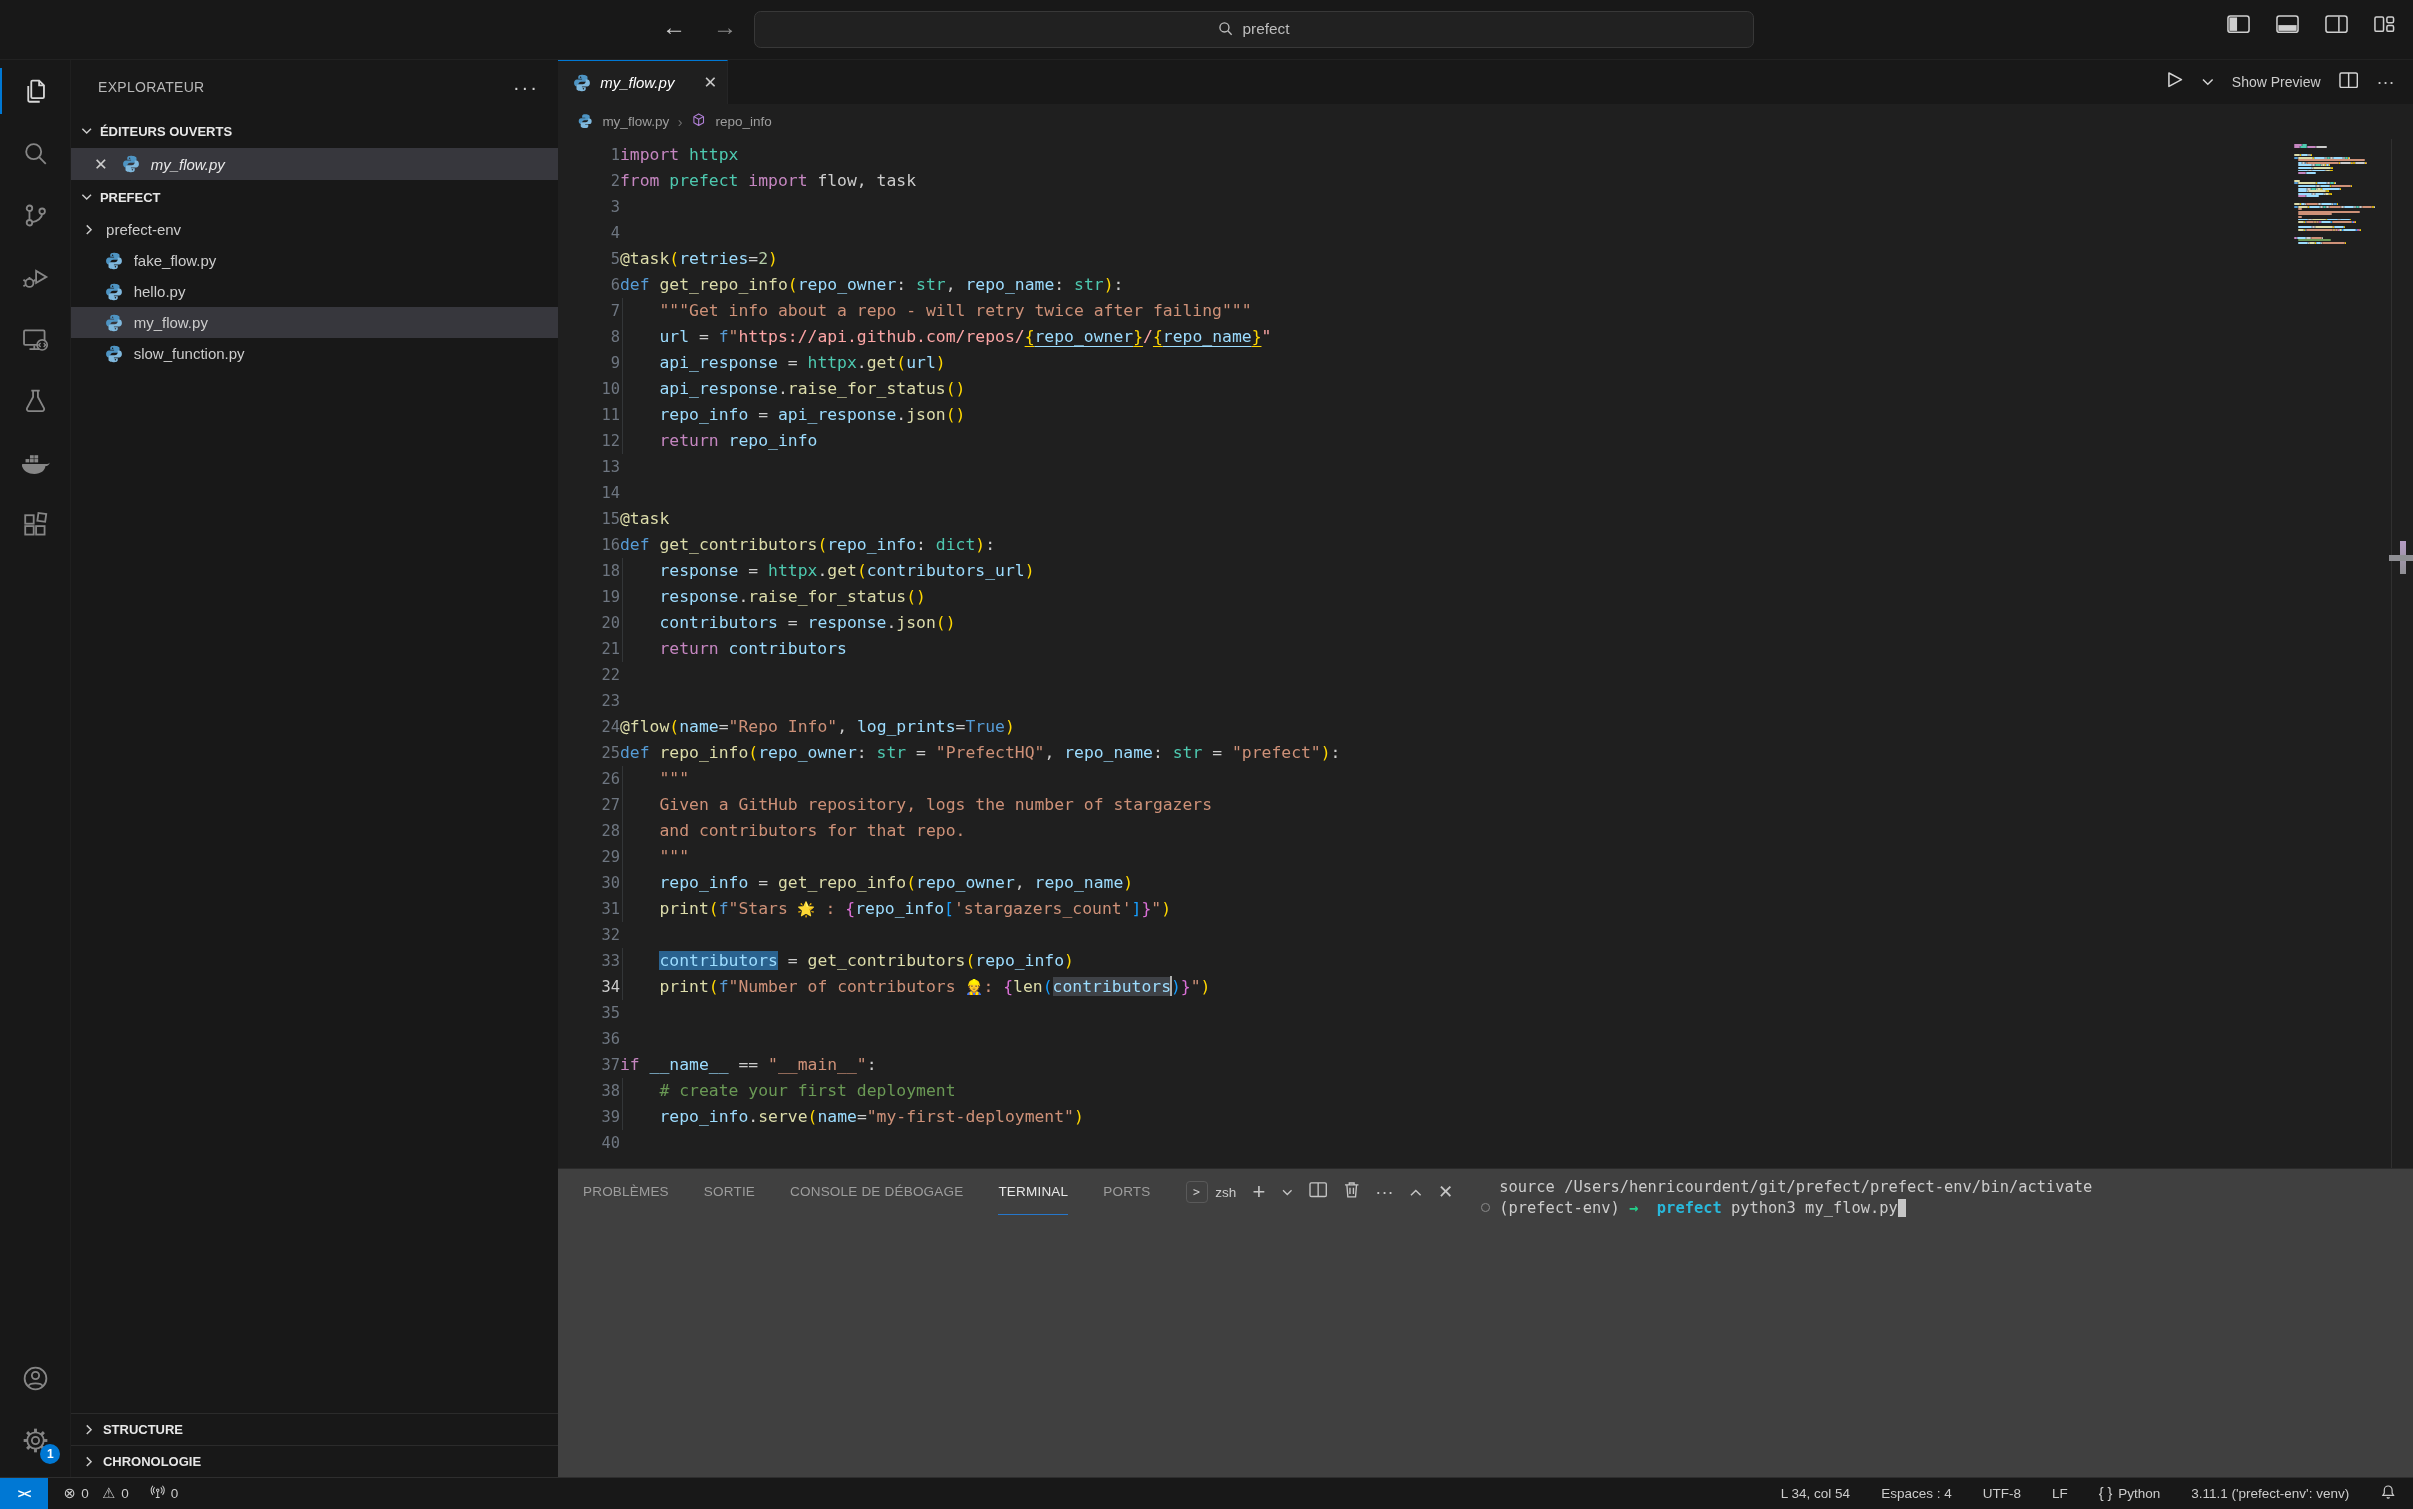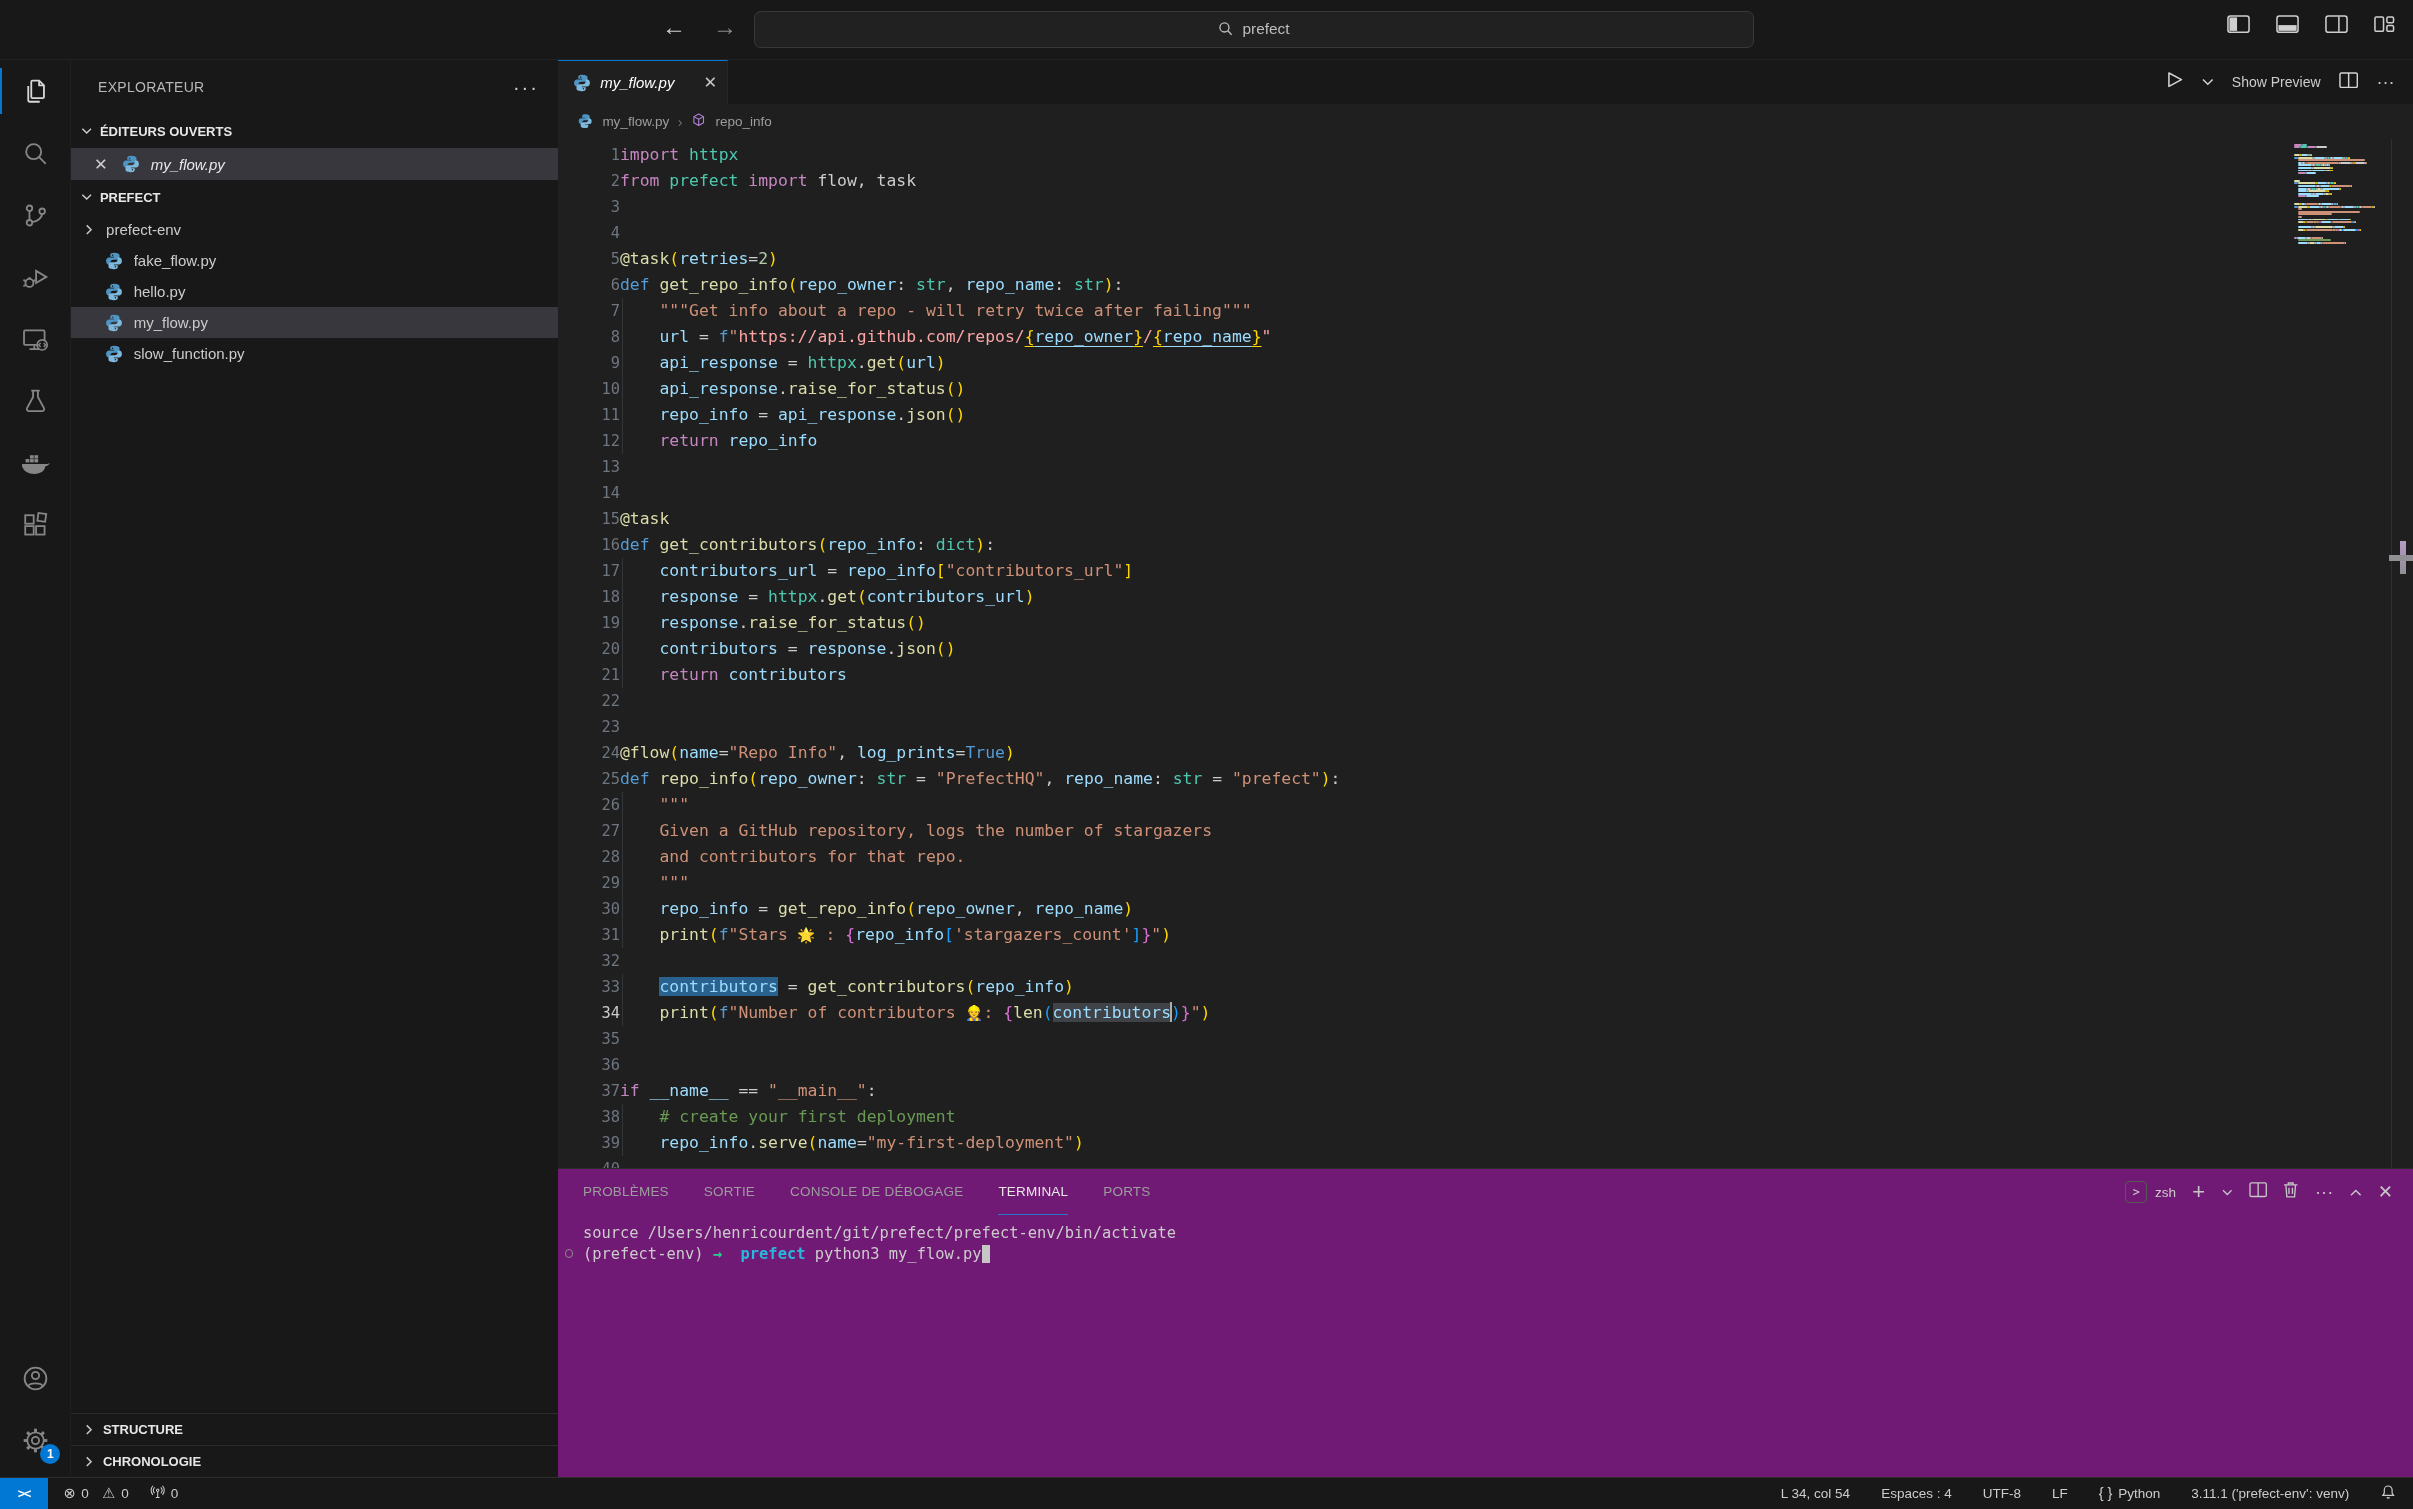--- a/index.html
+++ b/index.html
@@ -78,21 +78,21 @@
   .tk.emoji{color:#f0c674;font-size:14.5px;}
   .tk.sel{background:#2a628f;}
   .tk.occ{background:#3f4247;}
   .tk.cursor{display:inline-block;width:1.9px;height:20px;background:#aeafad;vertical-align:text-bottom;margin:0 -1px;}
   .minimap{position:absolute;top:4.8px;right:27px;width:93px;}
   .mm-row{height:1.9px;margin-bottom:0.7px;display:flex;}
   .mm-tok{height:1.9px;flex:none;border-radius:1px;}
   .scroll-sep{position:absolute;top:0;bottom:0;right:22px;width:1px;background:#303030;}
 
   
-  .panel{height:309px;flex:none;border-top:1px solid #2b2b2b;background:#701a75;display:flex;flex-direction:column;}
+  .panel{height:309px;flex:none;border-top:1px solid #2b2b2b;background:#404040;display:flex;flex-direction:row;}
   .panel-tabs{height:46px;display:flex;align-items:center;gap:35px;padding-left:25px;flex:none;}
   .ptab{font-size:13.5px;color:#9d9d9d;height:46px;display:flex;align-items:center;letter-spacing:0.2px;border-bottom:1.9px solid transparent;}
   .ptab.active{color:#e7e7e7;border-bottom:1.9px solid #2677cb;}
   .panel-actions{margin-left:auto;display:flex;align-items:center;gap:16.4px;padding-right:21px;color:#cccccc;}
   .zshchip{display:flex;align-items:center;gap:7.7px;}
   .zshbox{width:22px;height:22px;border:1.4px solid #5a5a5a;border-radius:3.9px;display:flex;align-items:center;
     justify-content:center;font-size:11.6px;color:#cccccc;font-family:"DejaVu Sans Mono",monospace;}
   .zshlbl{font-size:13.5px;}
   .pa-glyph{font-size:18.3px;color:#c5c5c5;}
   .term{font-family:"DejaVu Sans Mono",monospace;font-size:15.4px;line-height:21px;color:#cccccc;padding-top:7.7px;}
@@ -383,21 +383,20 @@
             <div class="code-line"><span class="ln">7</span><span class="lc guide"><span class="tk txt">    </span><span class="tk str">"""Get info about a repo - will retry twice after failing"""</span></span></div>
             <div class="code-line"><span class="ln">8</span><span class="lc guide"><span class="tk txt">    </span><span class="tk var">url</span><span class="tk txt"> = </span><span class="tk def">f</span><span class="tk str">"</span><span class="tk strU">https://api.github.com/repos/</span><span class="tk b1U">{</span><span class="tk varU">repo_owner</span><span class="tk b1U">}</span><span class="tk strU">/</span><span class="tk b1U">{</span><span class="tk varU">repo_name</span><span class="tk b1U">}</span><span class="tk strU">"</span></span></div>
             <div class="code-line"><span class="ln">9</span><span class="lc guide"><span class="tk txt">    </span><span class="tk var">api_response</span><span class="tk txt"> = </span><span class="tk type">httpx</span><span class="tk txt">.</span><span class="tk fn">get</span><span class="tk b1">(</span><span class="tk var">url</span><span class="tk b1">)</span></span></div>
             <div class="code-line"><span class="ln">10</span><span class="lc guide"><span class="tk txt">    </span><span class="tk var">api_response</span><span class="tk txt">.</span><span class="tk fn">raise_for_status</span><span class="tk b1">(</span><span class="tk b1">)</span></span></div>
             <div class="code-line"><span class="ln">11</span><span class="lc guide"><span class="tk txt">    </span><span class="tk var">repo_info</span><span class="tk txt"> = </span><span class="tk var">api_response</span><span class="tk txt">.</span><span class="tk fn">json</span><span class="tk b1">(</span><span class="tk b1">)</span></span></div>
             <div class="code-line"><span class="ln">12</span><span class="lc guide"><span class="tk txt">    </span><span class="tk kw">return </span><span class="tk var">repo_info</span></span></div>
             <div class="code-line"><span class="ln">13</span><span class="lc"></span></div>
             <div class="code-line"><span class="ln">14</span><span class="lc"></span></div>
             <div class="code-line"><span class="ln">15</span><span class="lc"><span class="tk fn">@task</span></span></div>
             <div class="code-line"><span class="ln">16</span><span class="lc"><span class="tk def">def </span><span class="tk fn">get_contributors</span><span class="tk b1">(</span><span class="tk var">repo_info</span><span class="tk txt">: </span><span class="tk type">dict</span><span class="tk b1">)</span><span class="tk txt">:</span></span></div>
-            <div class="code-line"><span class="ln">17</span><span class="lc guide"><span class="tk txt">    </span><span class="tk var">contributors_url</span><span class="tk txt"> = </span><span class="tk var">repo_info</span><span class="tk b1">[</span><span class="tk str">"contributors_url"</span><span class="tk b1">]</span></span></div>
             <div class="code-line"><span class="ln">18</span><span class="lc guide"><span class="tk txt">    </span><span class="tk var">response</span><span class="tk txt"> = </span><span class="tk type">httpx</span><span class="tk txt">.</span><span class="tk fn">get</span><span class="tk b1">(</span><span class="tk var">contributors_url</span><span class="tk b1">)</span></span></div>
             <div class="code-line"><span class="ln">19</span><span class="lc guide"><span class="tk txt">    </span><span class="tk var">response</span><span class="tk txt">.</span><span class="tk fn">raise_for_status</span><span class="tk b1">(</span><span class="tk b1">)</span></span></div>
             <div class="code-line"><span class="ln">20</span><span class="lc guide"><span class="tk txt">    </span><span class="tk var">contributors</span><span class="tk txt"> = </span><span class="tk var">response</span><span class="tk txt">.</span><span class="tk fn">json</span><span class="tk b1">(</span><span class="tk b1">)</span></span></div>
             <div class="code-line"><span class="ln">21</span><span class="lc guide"><span class="tk txt">    </span><span class="tk kw">return </span><span class="tk var">contributors</span></span></div>
             <div class="code-line"><span class="ln">22</span><span class="lc"></span></div>
             <div class="code-line"><span class="ln">23</span><span class="lc"></span></div>
             <div class="code-line"><span class="ln">24</span><span class="lc"><span class="tk fn">@flow</span><span class="tk b1">(</span><span class="tk var">name</span><span class="tk txt">=</span><span class="tk str">"Repo Info"</span><span class="tk txt">, </span><span class="tk var">log_prints</span><span class="tk txt">=</span><span class="tk def">True</span><span class="tk b1">)</span></span></div>
             <div class="code-line"><span class="ln">25</span><span class="lc"><span class="tk def">def </span><span class="tk fn">repo_info</span><span class="tk b1">(</span><span class="tk var">repo_owner</span><span class="tk txt">: </span><span class="tk type">str</span><span class="tk txt"> = </span><span class="tk str">"PrefectHQ"</span><span class="tk txt">, </span><span class="tk var">repo_name</span><span class="tk txt">: </span><span class="tk type">str</span><span class="tk txt"> = </span><span class="tk str">"prefect"</span><span class="tk b1">)</span><span class="tk txt">:</span></span></div>
             <div class="code-line"><span class="ln">26</span><span class="lc guide"><span class="tk txt">    </span><span class="tk str">"""</span></span></div>
             <div class="code-line"><span class="ln">27</span><span class="lc guide"><span class="tk txt">    </span><span class="tk str">Given a GitHub repository, logs the number of stargazers</span></span></div>

